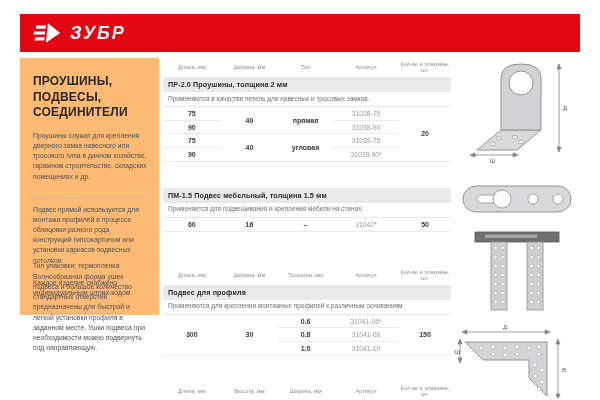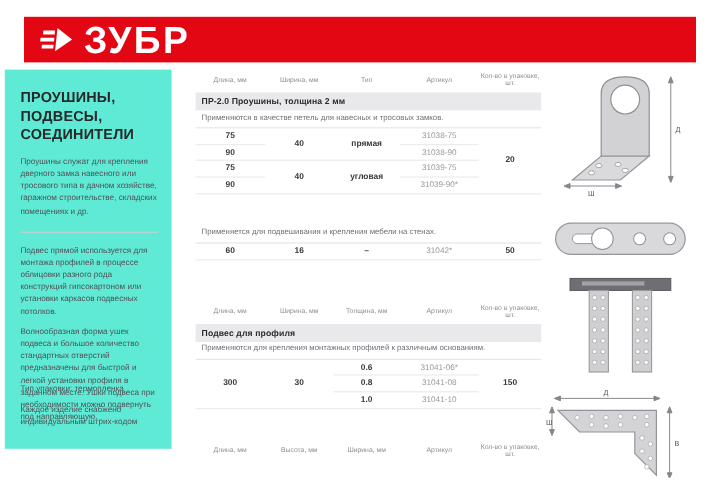--- a/index.html
+++ b/index.html
@@ -11,28 +11,28 @@
   }
   .page { position:absolute; inset:0; }
 
   
   .brand-bar {
     position:absolute; left:20px; top:14px; width:560px; height:38px;
     background:#e30613; display:flex; align-items:center; padding-left:13px;
   }
   .brand-logo { display:flex; align-items:center; gap:7px; }
   .brand-text {
-    color:#ffffff; font-weight:bold; font-size:31px; letter-spacing:2px;
-    line-height:1; transform:scaleY(1.02);
+    color:#ffffff; font-weight:bold; font-size:18px; letter-spacing:2px;
+    line-height:1; transform:scaleY(1.02);font-style:italic;
   }
 
   
   .sidebar {
-    position:absolute; left:4px; top:58px; width:139px; height:316px;
-    background:#5eead4; padding:16px 11px 10px 13px;
+    position:absolute; left:20px; top:58px; width:139px; height:257px;
+    background:#fdba74; padding:16px 11px 10px 13px;
   }
   .sidebar-title {
     margin:0 0 10px 0; font-size:12px; line-height:1.3; color:#28282b;
     font-weight:bold; white-space:pre-line; letter-spacing:0.2px;
   }
   .sidebar p { margin:0 0 6px 0; font-size:6.8px; line-height:1.5; color:#515156; }
   .sidebar-divider { border:none; border-top:1px solid #cecED2; margin:11px 0 11px 0; }
   .sidebar-footer { position:absolute; left:13px; right:10px; bottom:11px; }
   .pack-note { font-size:6.6px; color:#6d6d72; margin:0 0 2px 0; }
   .barcode-note { font-size:5.4px; color:#9a9a9f; margin:0; }
@@ -154,20 +154,23 @@
 
     <table class="spec t2">
       <colgroup>
           <col class="c1">
           <col class="c2">
           <col class="c3">
           <col class="c4">
           <col class="c5">
         </colgroup>
       <tbody>
+          <tr>
+        <td class="sec" colspan="5">ПМ-1.5  Подвес мебельный, толщина 1.5 мм</td>
+      </tr>
       <tr class="desc">
         <td colspan="5">Применяется для подвешивания и крепления мебели на стенах.</td>
       </tr>
       <tr>
         <td class="val">60</td>
         <td class="val">16</td>
         <td class="val">–</td>
         <td class="val art">31042*</td>
         <td class="val">50</td>
       </tr>

